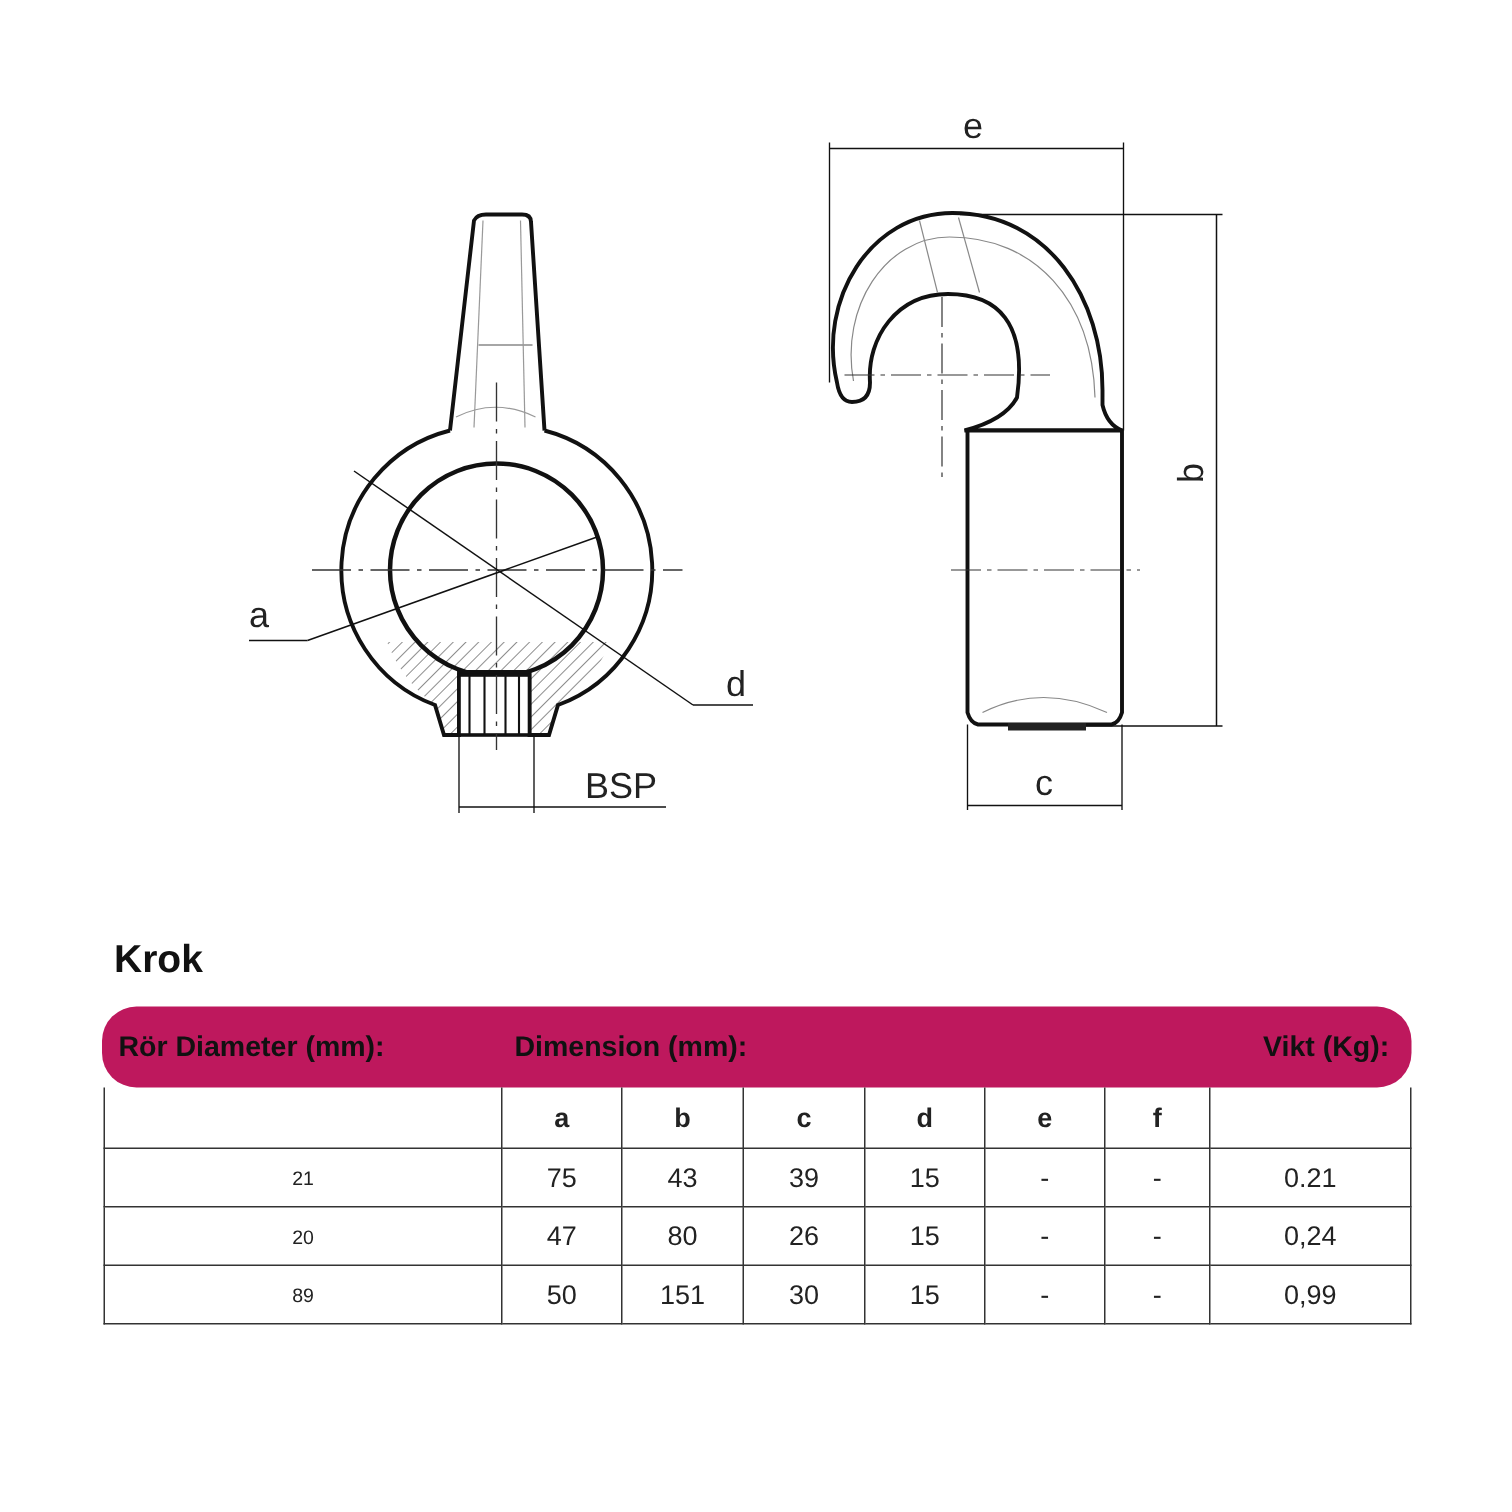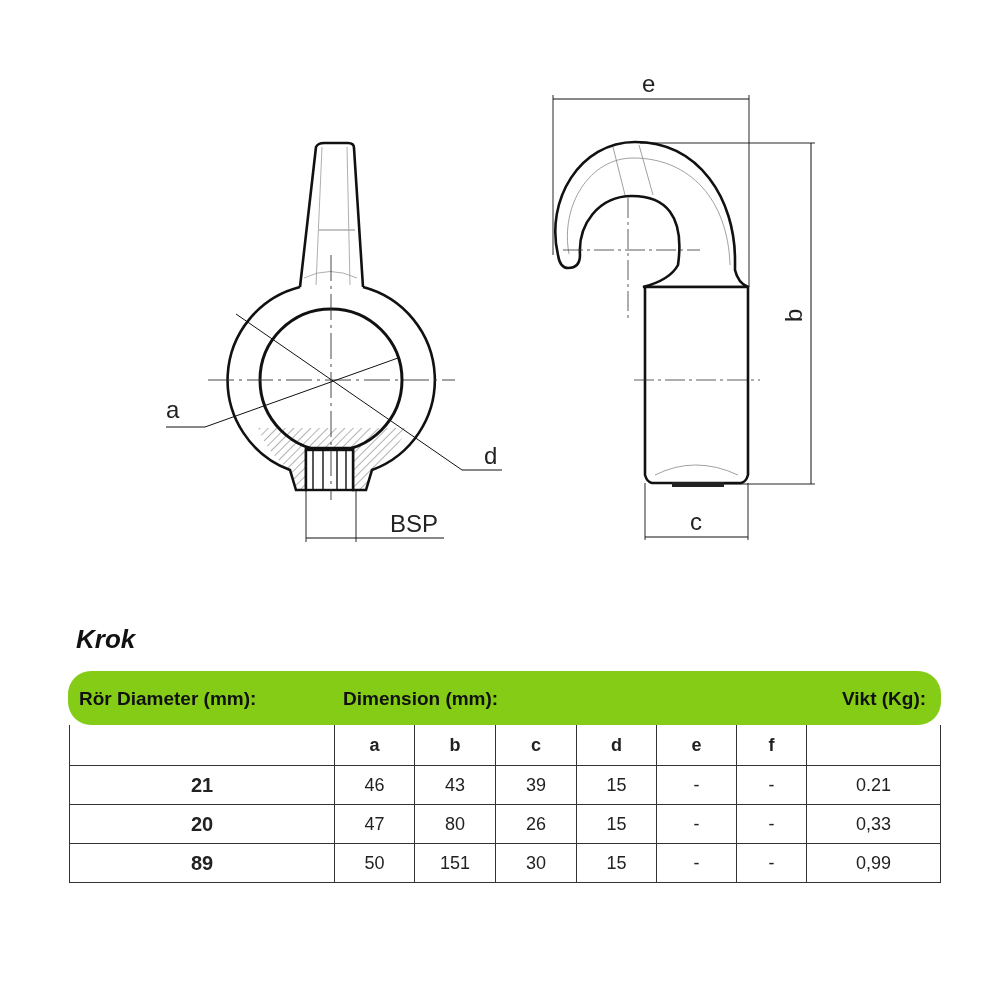--- a/index.html
+++ b/index.html
@@ -1,26 +1,26 @@
 <!DOCTYPE html>
 <html><head>
 <meta charset="utf-8">
 <style>
   html, body { margin:0; padding:0; background:#ffffff; }
   body { width:1008px; height:1008px; position:relative; overflow:hidden;
          font-family:"Liberation Sans", sans-serif; color:#111; }
   .drawing { position:absolute; left:0; top:0; width:1008px; height:600px; }
   .dimlabel { font-family:"Liberation Sans", sans-serif; font-size:24px; fill:#222; }
-  .title { position:absolute; left:76px; top:624px; font-size:26px; font-weight:bold; color:#111;font-style:italic; }
-  .hdr { position:absolute; left:68px; top:671px; width:873px; height:54px; background:#84cc16;border-radius:23px; }
+  .title { position:absolute; left:76px; top:624px; font-size:26px; font-weight:bold; color:#111; }
+  .hdr { position:absolute; left:68px; top:671px; width:873px; height:54px; background:#be185d;border-radius:23px; }
   .hdr span { position:absolute; top:17px; font-size:19px; font-weight:bold; color:#111; white-space:nowrap; }
   table.spec { position:absolute; left:69px; top:725px; width:871px; border-collapse:collapse; table-layout:fixed; }
   table.spec td { border:1.4px solid #333; text-align:center; font-size:18px; height:38px; padding:0; color:#222; }
   table.spec tr.sub td { font-weight:bold; height:40px; }
-  table.spec td.dia { font-weight:bold; font-size:20px; }
+  table.spec td.dia { font-weight:normal; font-size:13px; }
   table.spec tr:first-child td { border-top:none; }
 </style>
 </head>
 <body>
 
 <svg class="drawing" viewBox="0 0 1008 600" xmlns="http://www.w3.org/2000/svg">
   <defs>
     <pattern id="hatch" patternUnits="userSpaceOnUse" width="6" height="6" patternTransform="rotate(45)">
       <line x1="0" y1="0" x2="0" y2="6" stroke="#666" stroke-width="1"></line>
     </pattern>
@@ -120,37 +120,37 @@
     <td>a</td>
     <td>b</td>
     <td>c</td>
     <td>d</td>
     <td>e</td>
     <td>f</td>
     <td></td>
   </tr>
   <tr>
     <td class="dia">21</td>
-    <td>46</td>
+    <td>75</td>
     <td>43</td>
     <td>39</td>
     <td>15</td>
     <td>-</td>
     <td>-</td>
     <td>0.21</td>
   </tr>
   <tr>
     <td class="dia">20</td>
     <td>47</td>
     <td>80</td>
     <td>26</td>
     <td>15</td>
     <td>-</td>
     <td>-</td>
-    <td>0,33</td>
+    <td>0,24</td>
   </tr>
   <tr>
     <td class="dia">89</td>
     <td>50</td>
     <td>151</td>
     <td>30</td>
     <td>15</td>
     <td>-</td>
     <td>-</td>
     <td>0,99</td>

